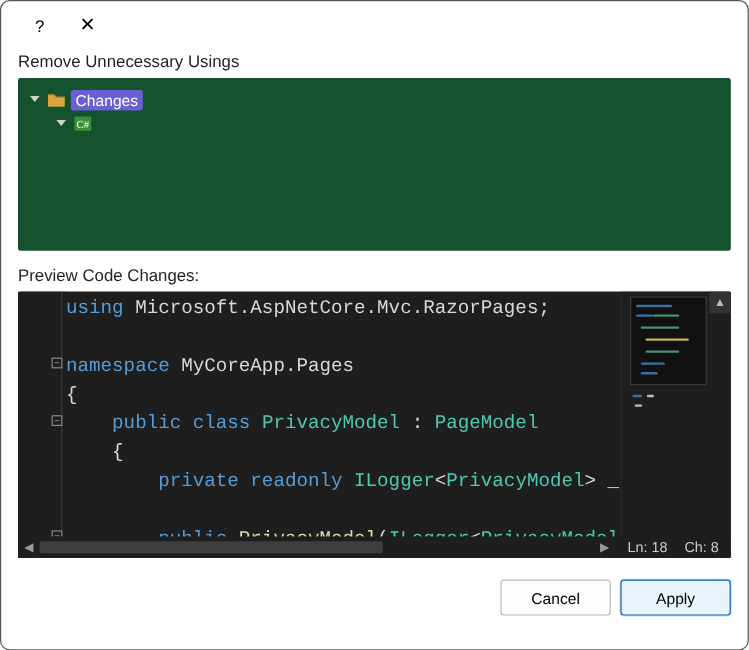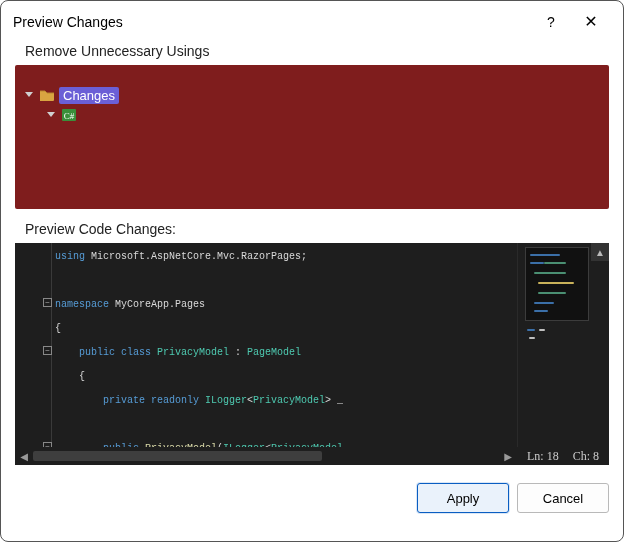--- a/index.html
+++ b/index.html
@@ -21,31 +21,31 @@
     padding: 10px 12px 8px 12px;
     height: 40px;
   }
   .titlebar .title { flex: 1; font-size: 14px; color: #000; }
   .titlebar .btn {
     width: 40px; text-align: center; font-size: 14px; color: #000;
     cursor: pointer; line-height: 20px;
   }
   .titlebar .btn.close { font-size: 16px; }
   .section-label {
-    padding: 2px 14px 6px 24px;
+    padding: 2px 14px 6px 14px;
     font-size: 14px;
     color: #222;
   }
   .tree-panel {
     margin: 0 14px 10px 14px;
-    background: #7f1d1d;
+    background: #14532d;
     height: 144px;
     color: #ddd;
     font-size: 13px;
-    padding: 20px 4px;
+    padding: 8px 4px;
     border-radius: 2px;
     overflow: hidden;
   }
   .tree-row {
     display: flex;
     align-items: center;
     height: 20px;
     padding-left: 4px;
     gap: 4px;
   }
@@ -102,21 +102,21 @@
     border: 1px solid #888;
     background: #1e1e1e;
     font-size: 8px;
     line-height: 7px;
     text-align: center;
     color: #aaa;
   }
   .code-lines {
     flex: 1;
     font-family: Consolas, "Courier New", monospace;
-    font-size: 10px;
+    font-size: 16px;
     line-height: 24px;
     color: #d4d4d4;
     white-space: pre;
     padding-top: 2px;
     overflow: hidden;
   }
   .k-blue  { color: #569cd6; }
   .k-teal  { color: #4ec9b0; }
   .k-yellow{ color: #dcdcaa; }
   .k-white { color: #d8d8d8; }
@@ -154,21 +154,21 @@
   }
   .hscroll .track {
     flex: 1; height: 14px; background:#1e1e1e; position:relative;
   }
   .hscroll .thumb {
     position:absolute; left:0; top:2px; height:10px; width:62%;
     background:#3e3e3e; border-radius:2px;
   }
   .hscroll .status {
     display:flex; gap:14px; padding: 0 10px; color:#ccc; font-size:12px;
-    font-family: Liberation Serif, serif;
+    font-family: Liberation Sans, sans-serif;
   }
   .button-row {
     display:flex; justify-content:flex-end; gap:8px;
     padding: 10px 14px 14px 14px;
   }
   .dlg-btn {
     min-width: 92px; height: 30px;
     border: 1px solid #b9b9b9;
     background: #fdfdfd;
     font-size: 13px;
@@ -178,21 +178,20 @@
   .dlg-btn.primary {
     border: 1px solid #0a5ec2;
     background: #eaf2fb;
     box-shadow: 0 0 0 1px rgba(10,94,194,0.15);
   }
 </style>
 </head>
 <body>
 
 <div class="titlebar">
-  <div class="title">Preview Changes</div>
   <div class="btn">?</div>
   <div class="btn close">✕</div>
 </div>
 
 <div class="section-label">Remove Unnecessary Usings</div>
 <div class="tree-panel">
 
   <div class="tree-row">
     <span class="tree-expander">
       <svg width="12" height="12" viewBox="0 0 12 12">
@@ -260,15 +259,15 @@
     </div>
     <div class="arrow">▶</div>
     <div class="status">
       <span>Ln: 18</span>
       <span>Ch: 8</span>
     </div>
   </div>
 </div>
 
 <div class="button-row">
+  <button class="dlg-btn">Cancel</button>
   <button class="dlg-btn primary">Apply</button>
-  <button class="dlg-btn">Cancel</button>
 </div>
 
 </body></html>

